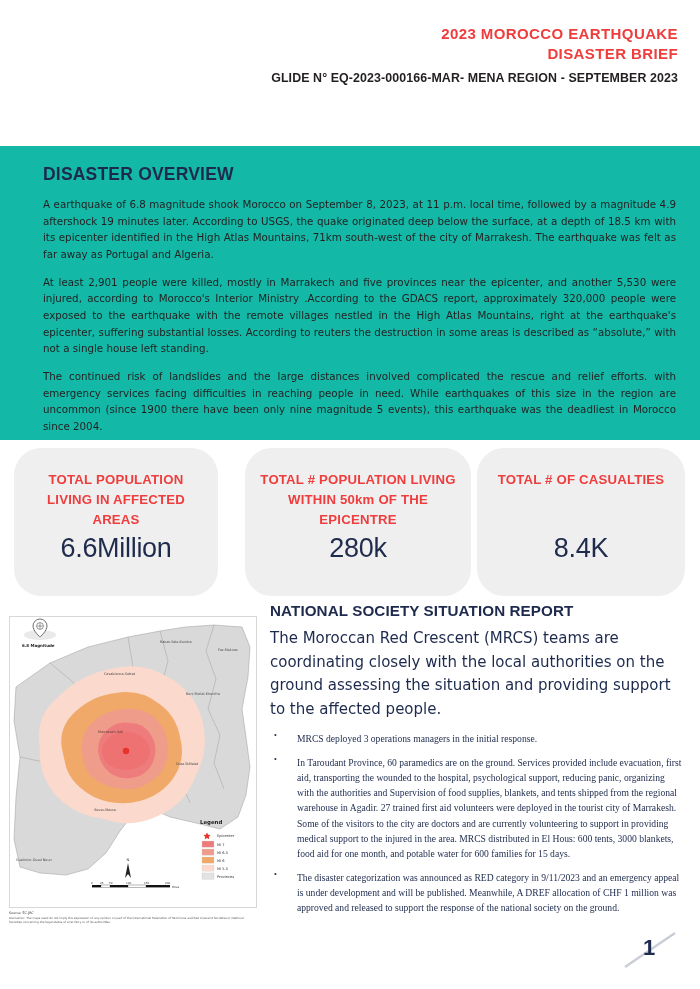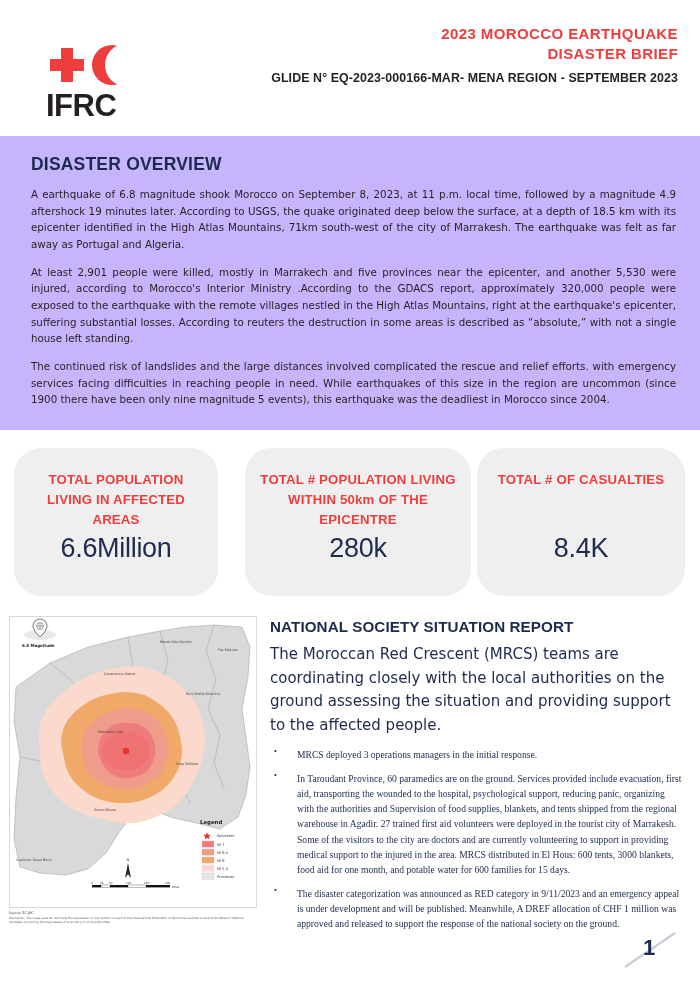--- a/index.html
+++ b/index.html
@@ -40,22 +40,22 @@
     color:#ef3d3d; font-size:15px; font-weight:bold;
     letter-spacing:0.4px; line-height:1.32;
   }
   .glide {
     color:#231f20; font-size:12.4px; font-weight:bold;
     letter-spacing:0.1px; margin-top:7px;
   }
 
   
   .overview {
-    position:absolute; left:0; top:136px; width:700px; height:294px;
-    background:#c4b5fd; padding:18px 24px 0 31px;
+    position:absolute; left:0; top:146px; width:700px; height:294px;
+    background:#14b8a6; padding:18px 24px 0 43px;
   }
   .sec-title {
     font-size:17.5px; font-weight:bold; color:#1d2a4d;
     letter-spacing:0.2px; margin-bottom:11px;
   }
   .para {
     font-size:10.3px; line-height:1.62; color:#231f20;
     text-align:justify; margin-bottom:11px;
     font-family:"DejaVu Sans", sans-serif;
   }
@@ -86,21 +86,21 @@
   }
   .map-svg { display:block; }
   .map-note {
     position:absolute; left:9px; top:911px; width:248px;
     font-size:2.9px; line-height:1.5; color:#555;
     font-family:"DejaVu Sans", sans-serif;
   }
   .map-note .src { font-size:3.3px; color:#333; }
 
   
-  .nsr { position:absolute; left:270px; top:618px; width:412px; }
+  .nsr { position:absolute; left:270px; top:602px; width:412px; }
   .nsr-title {
     font-size:15.2px; font-weight:bold; color:#1d2a4d;
     letter-spacing:0.1px; margin-bottom:8px;
   }
   .nsr-intro {
     font-size:15px; line-height:1.58; color:#1d2a4d;
     margin-bottom:9px; font-family:"DejaVu Sans", sans-serif;
   }
   .bullets { list-style:none; }
   .bullets li {
@@ -118,27 +118,20 @@
     position:absolute; right:19px; bottom:18px;
     width:60px; height:42px;
   }
 </style>
 </head>
 <body>
 
 <div class="page">
 
   <div class="header">
-    <div class="logo">
-      <div class="logo-marks">
-        <span class="cross"></span>
-        <span class="crescent"></span>
-      </div>
-      <div class="logo-text">IFRC</div>
-    </div>
     <div class="head-right">
       <div class="title1">2023 MOROCCO EARTHQUAKE</div>
       <div class="title2">DISASTER BRIEF</div>
       <div class="glide">GLIDE N° EQ-2023-000166-MAR- MENA REGION - SEPTEMBER 2023</div>
     </div>
   </div>
 
   <div class="overview">
     <div class="sec-title">DISASTER OVERVIEW</div>
     <p class="para">A earthquake of 6.8 magnitude shook Morocco on September 8, 2023, at 11 p.m. local time, followed by a magnitude 4.9 aftershock 19 minutes later. According to USGS, the quake originated deep below the surface, at a depth of 18.5 km with its epicenter identified in the High Atlas Mountains, 71km south-west of the city of Marrakesh. The earthquake was felt as far away as Portugal and Algeria.</p>

